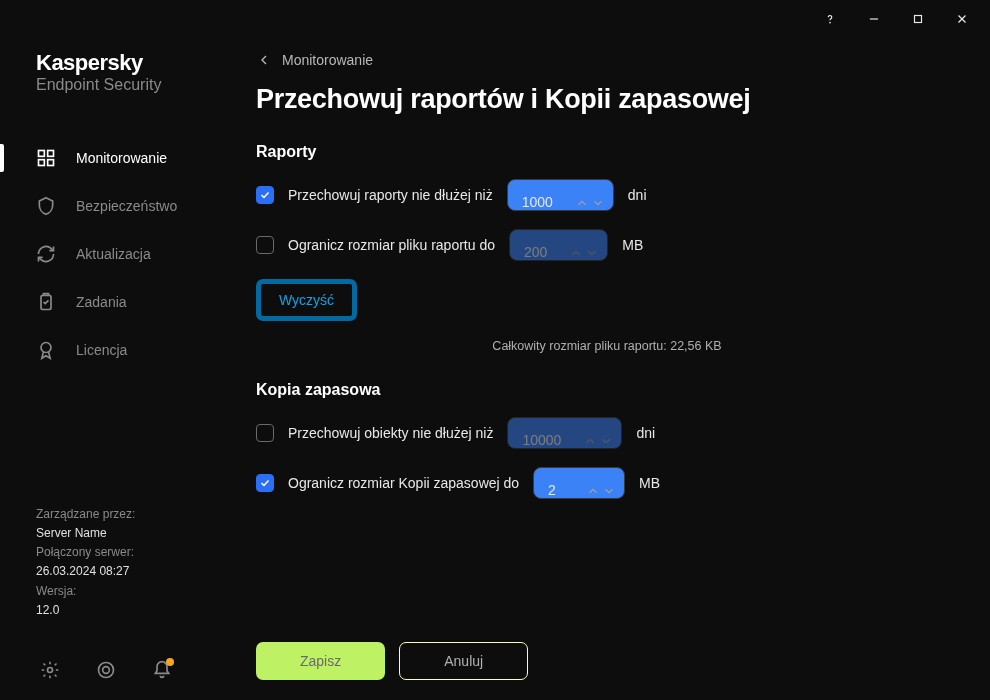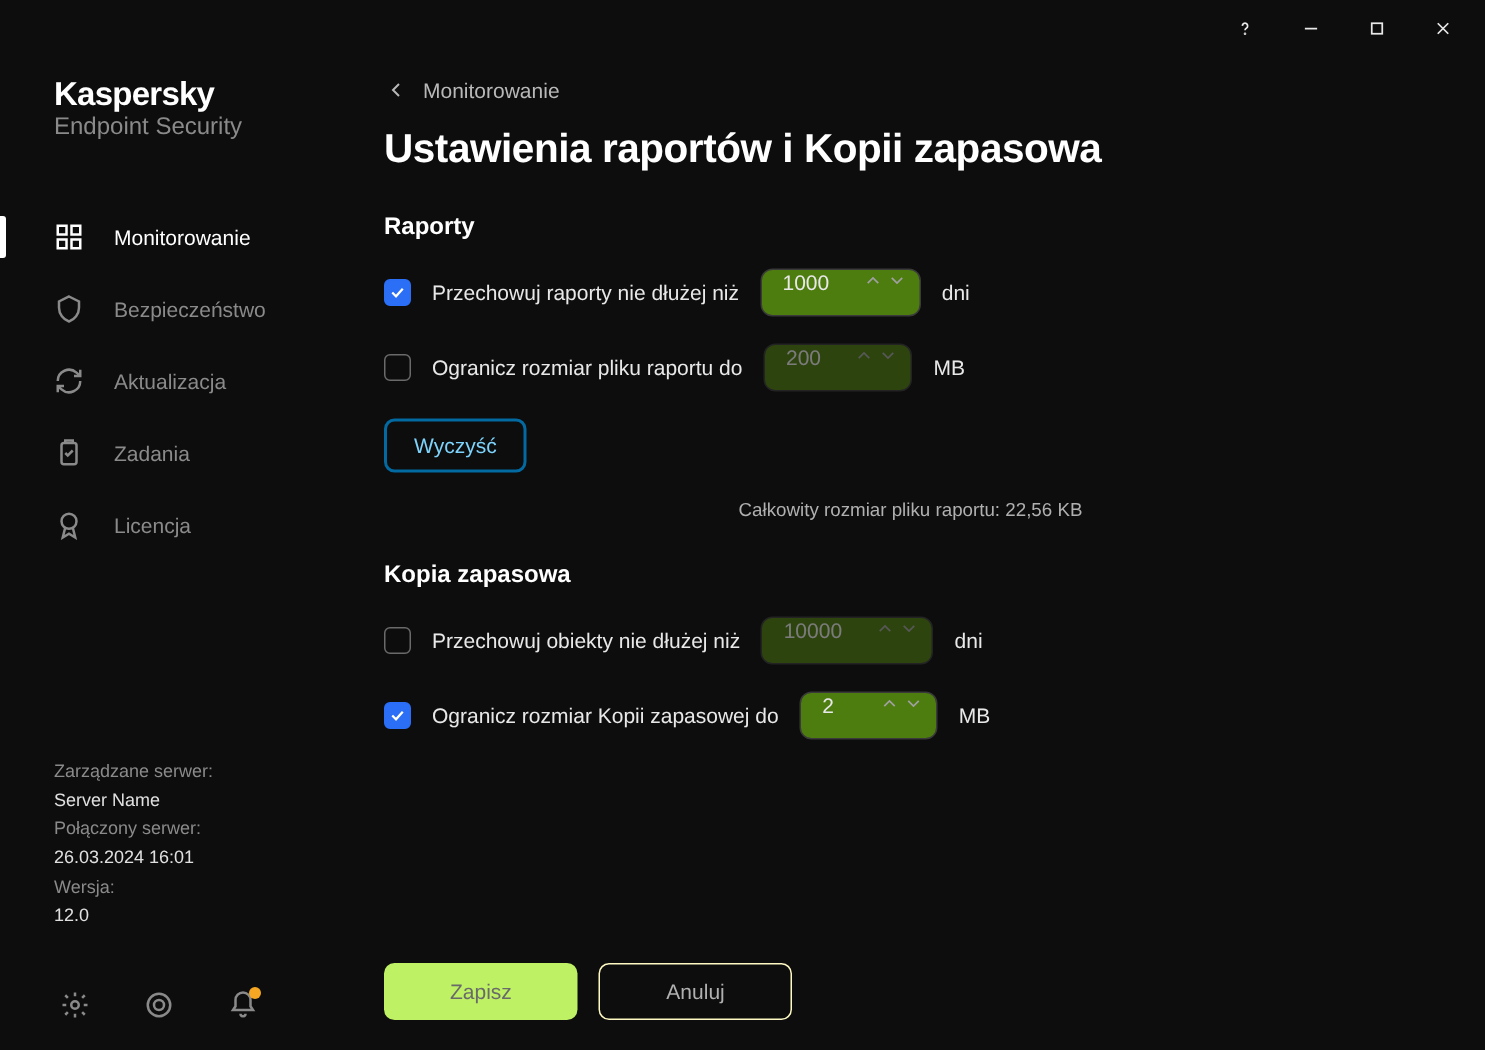--- a/index.html
+++ b/index.html
@@ -27,27 +27,27 @@
 .content { flex: 1; display: flex; flex-direction: column; padding: 14px 32px 0 16px; }
 .breadcrumb { display: flex; align-items: center; gap: 10px; font-size: 14px; color: #b8b8b8; margin-bottom: 16px; }
 .breadcrumb svg { width: 16px; height: 16px; }
 .page-title { font-size: 27px; font-weight: 700; color: #fff; margin-bottom: 28px; letter-spacing: -0.3px; }
 .section-title { font-size: 16px; font-weight: 700; color: #fff; margin-bottom: 18px; }
 .row { display: flex; align-items: center; gap: 14px; margin-bottom: 18px; }
 .checkbox { width: 18px; height: 18px; border: 1.5px solid #6a6a6a; border-radius: 4px; display: flex; align-items: center; justify-content: center; flex-shrink: 0; }
 .checkbox.checked { background: #2b6ff7; border-color: #2b6ff7; }
 .checkbox.checked svg { width: 12px; height: 12px; color: #fff; }
 .row-label { font-size: 14px; color: #e8e8e8; }
-.spinner { display: flex; align-items: flex-start; border: 1px solid #3a3a3a; border-radius: 8px; background: #4d7c0f; height: 32px; }
+.spinner { display: flex; align-items: flex-end; border: 1px solid #3a3a3a; border-radius: 8px; background: #3b82f6; height: 32px; }
 .spinner.disabled { opacity: 0.5; }
 .spinner-val { padding: 0 14px; font-size: 14px; min-width: 44px; }
 .spinner-btns { display: flex; gap: 2px; padding: 0 8px; }
 .spinner-btns svg { width: 14px; height: 14px; color: #a0a0a0; }
 .unit { font-size: 14px; color: #e8e8e8; }
-.btn { border: 2px solid #0369a1; background: transparent; color: #7dd3fc; font-size: 14px; padding: 8px 18px; border-radius: 7px; font-weight: 500; }
+.btn { border: 5px solid #0369a1; background: transparent; color: #0ea5e9; font-size: 14px; padding: 8px 18px; border-radius: 7px; font-weight: 500; }
 .caption { font-size: 12.5px; color: #b0b0b0; margin-bottom: 28px; text-align: center; }
 .footer { margin-top: auto; display: flex; gap: 14px; padding: 18px 0 20px 0; }
 .footer .fbtn { padding: 10px 44px; font-size: 14px; border-radius: 7px; background: transparent; }
 .footer .save { border: none; background: #bef264; color: #6a6a6a; }
 .footer .cancel { border: 1px solid #fef9c3; color: #b0b0b0; }
 </style>
 </head>
 <body>
 
 <div class="titlebar">
@@ -126,24 +126,24 @@
         <span class="nav-icon">
             <svg viewBox="0 0 24 24" fill="none" stroke="currentColor" stroke-width="2">
               <circle cx="12" cy="9" r="6"></circle>
               <path d="M9 14 L7 22 l5-3 l5 3 l-2-8"></path>
             </svg>
           </span>
         <span>Licencja</span>
       </div>
     </div>
     <div class="sidebar-footer">
-      <div>Zarządzane serwer:</div>
+      <div>Zarządzane przez:</div>
       <div class="val">Server Name</div>
       <div>Połączony serwer:</div>
-      <div class="val">26.03.2024 16:01</div>
+      <div class="val">26.03.2024 08:27</div>
       <div>Wersja:</div>
       <div class="val">12.0</div>
     </div>
     <div class="sidebar-icons">
       <div class="ic"><svg viewBox="0 0 24 24" fill="none" stroke="currentColor" stroke-width="2">
             <circle cx="12" cy="12" r="3"></circle>
             <path d="M12 2v3M12 19v3M4.2 4.2l2.1 2.1M17.7 17.7l2.1 2.1M2 12h3M19 12h3M4.2 19.8l2.1-2.1M17.7 6.3l2.1-2.1"></path>
           </svg></div>
       <div class="ic"><svg viewBox="0 0 24 24" fill="none" stroke="currentColor" stroke-width="2">
             <circle cx="12" cy="12" r="9"></circle>
@@ -156,21 +156,21 @@
     </div>
   </div>
 
   <div class="content">
     <div class="breadcrumb">
       <svg viewBox="0 0 24 24" fill="none" stroke="currentColor" stroke-width="2">
           <polyline points="15 18 9 12 15 6"></polyline>
         </svg>
       <span>Monitorowanie</span>
     </div>
-    <h1 class="page-title">Ustawienia raportów i Kopii zapasowa</h1>
+    <h1 class="page-title">Przechowuj raportów i Kopii zapasowej</h1>
 
     <div class="section-title">Raporty</div>
 
     <div class="row">
       <div class="checkbox checked">
           <svg viewBox="0 0 24 24" fill="none" stroke="currentColor" stroke-width="3">
             <polyline points="5 12 10 17 19 7"></polyline>
           </svg>
         </div>
       <span class="row-label">Przechowuj raporty nie dłużej niż</span>

